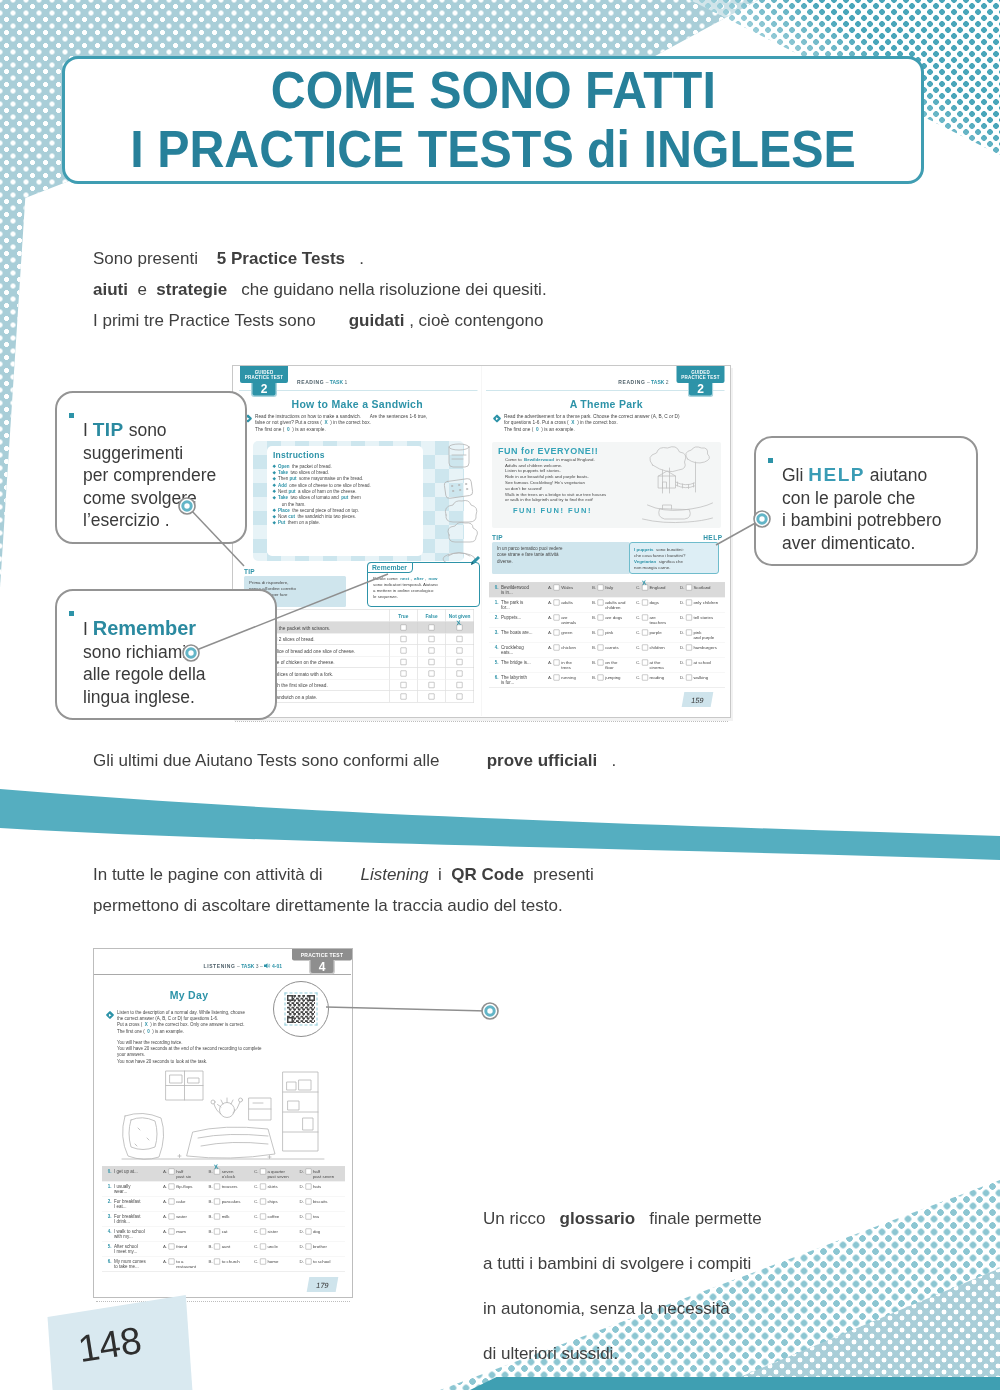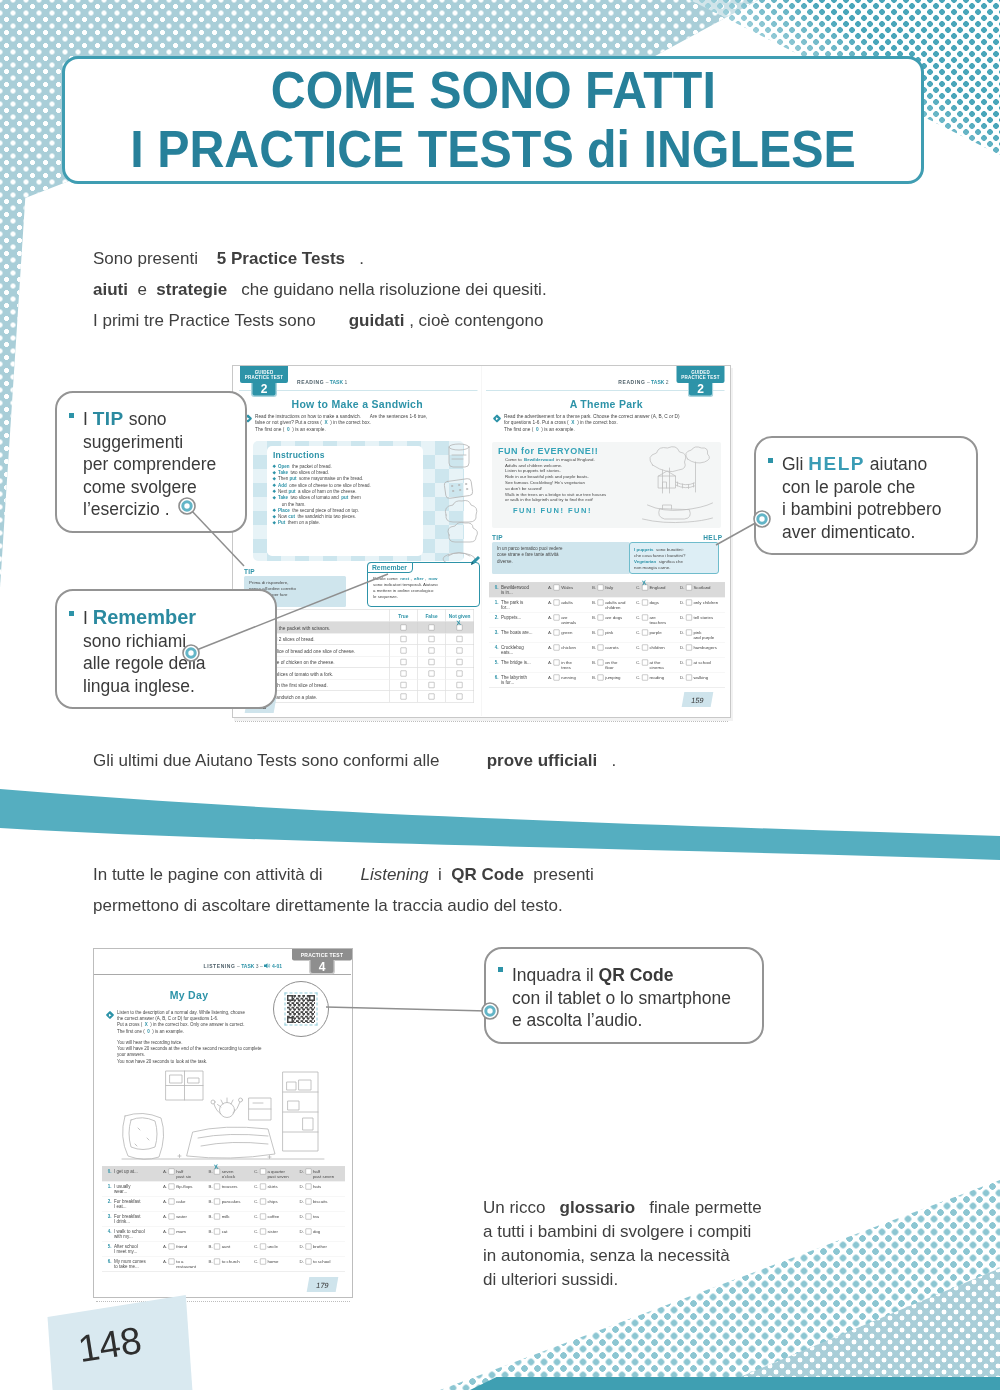--- a/index.html
+++ b/index.html
@@ -42,21 +42,21 @@
   .sg-ital{font-style:italic}
   .sg-k{color:#2d93a8;font-weight:bold}
   .sg-hdrname{color:#50626b;font-weight:bold;letter-spacing:1.2px}
   .sg-hdrteal{color:#2d93a8;font-weight:bold}
   .sg-tip{color:#2b8aa0;font-weight:bold;font-size:19px;letter-spacing:.5px}
   .sg-rem{color:#2b8aa0;font-weight:bold;font-size:20px}
   .sg-help{color:#3a9cb5;font-weight:bold;font-size:19px;letter-spacing:1.5px}
 
   
   .callout{position:absolute;border:2px solid #949494;border-radius:18px;background:#fff;
-    padding:15px 10px 10px 26px;font-size:17.5px;line-height:22.5px;color:#3a3a3a;}
+    padding:26px 10px 10px 26px;font-size:17.5px;line-height:22.5px;color:#3a3a3a;}
   .callout .ctext{white-space:pre-wrap;}
   .cbullet{position:absolute;left:12px;top:20px;width:5px;height:5px;background:#2d93a8;}
 
   
   .fullsvg{position:absolute;left:0;top:0;pointer-events:none;}
 
   
   .spread{position:absolute;left:232px;top:365px;width:497px;height:351px;background:#fff;
     border:1px solid #c8c8c8;box-shadow:2px 3px 0 rgba(0,0,0,.05);}
   .spread::after{content:"";position:absolute;left:2px;right:2px;bottom:-5px;border-bottom:1px dotted #bdbdbd;}
@@ -634,35 +634,29 @@
 alle regole della
 lingua inglese.</span></div>
   </div>
   <div class="callout" style="left:754px;top:436px;width:184px">
     <span class="cbullet"></span>
     <div class="ctext"><span>Gli </span><span class="sg-help">HELP</span><span> aiutano
 con le parole che
 i bambini potrebbero
 aver dimenticato.</span></div>
   </div>
-  <div class="callout" style="left:484px;top:947px;width:240px">
-    <span class="cbullet" style="top:18px"></span>
-    <div class="ctext"><span>Inquadra il </span><span class="sg-b">QR Code</span><span>
-con il tablet o lo smartphone
-e ascolta l’audio.</span></div>
-  </div>
 
   <div class="para" style="left:93px;top:745px;width:800px">
     <div><span>Gli ultimi due Aiutano Tests sono conformi alle          </span><span class="sg-b">prove ufficiali</span><span>   .</span></div>
   </div>
   <div class="para" style="left:93px;top:859px;width:800px">
     <div><span>In tutte le pagine con attività di        </span><span class="sg-ital">Listening</span><span>  i  </span><span class="sg-b">QR Code</span><span>  presenti</span></div>
     <div><span>permettono di ascoltare direttamente la traccia audio del testo.</span></div>
   </div>
-  <div class="para" style="left:483px;top:1196px;width:420px;line-height:24px">
+  <div class="para" style="left:483px;top:1196px;width:420px;line-height:45px">
     <div><span>Un ricco   </span><span class="sg-b">glossario</span><span>   finale permette
 a tutti i bambini di svolgere i compiti
 in autonomia, senza la necessità
 di ulteriori sussidi.</span></div>
   </div>
 
   <div class="p179">
     <div class="scale-half">
       <div class="inner179">
         <div class="pbadge gray" style="right:0;width:120px">

